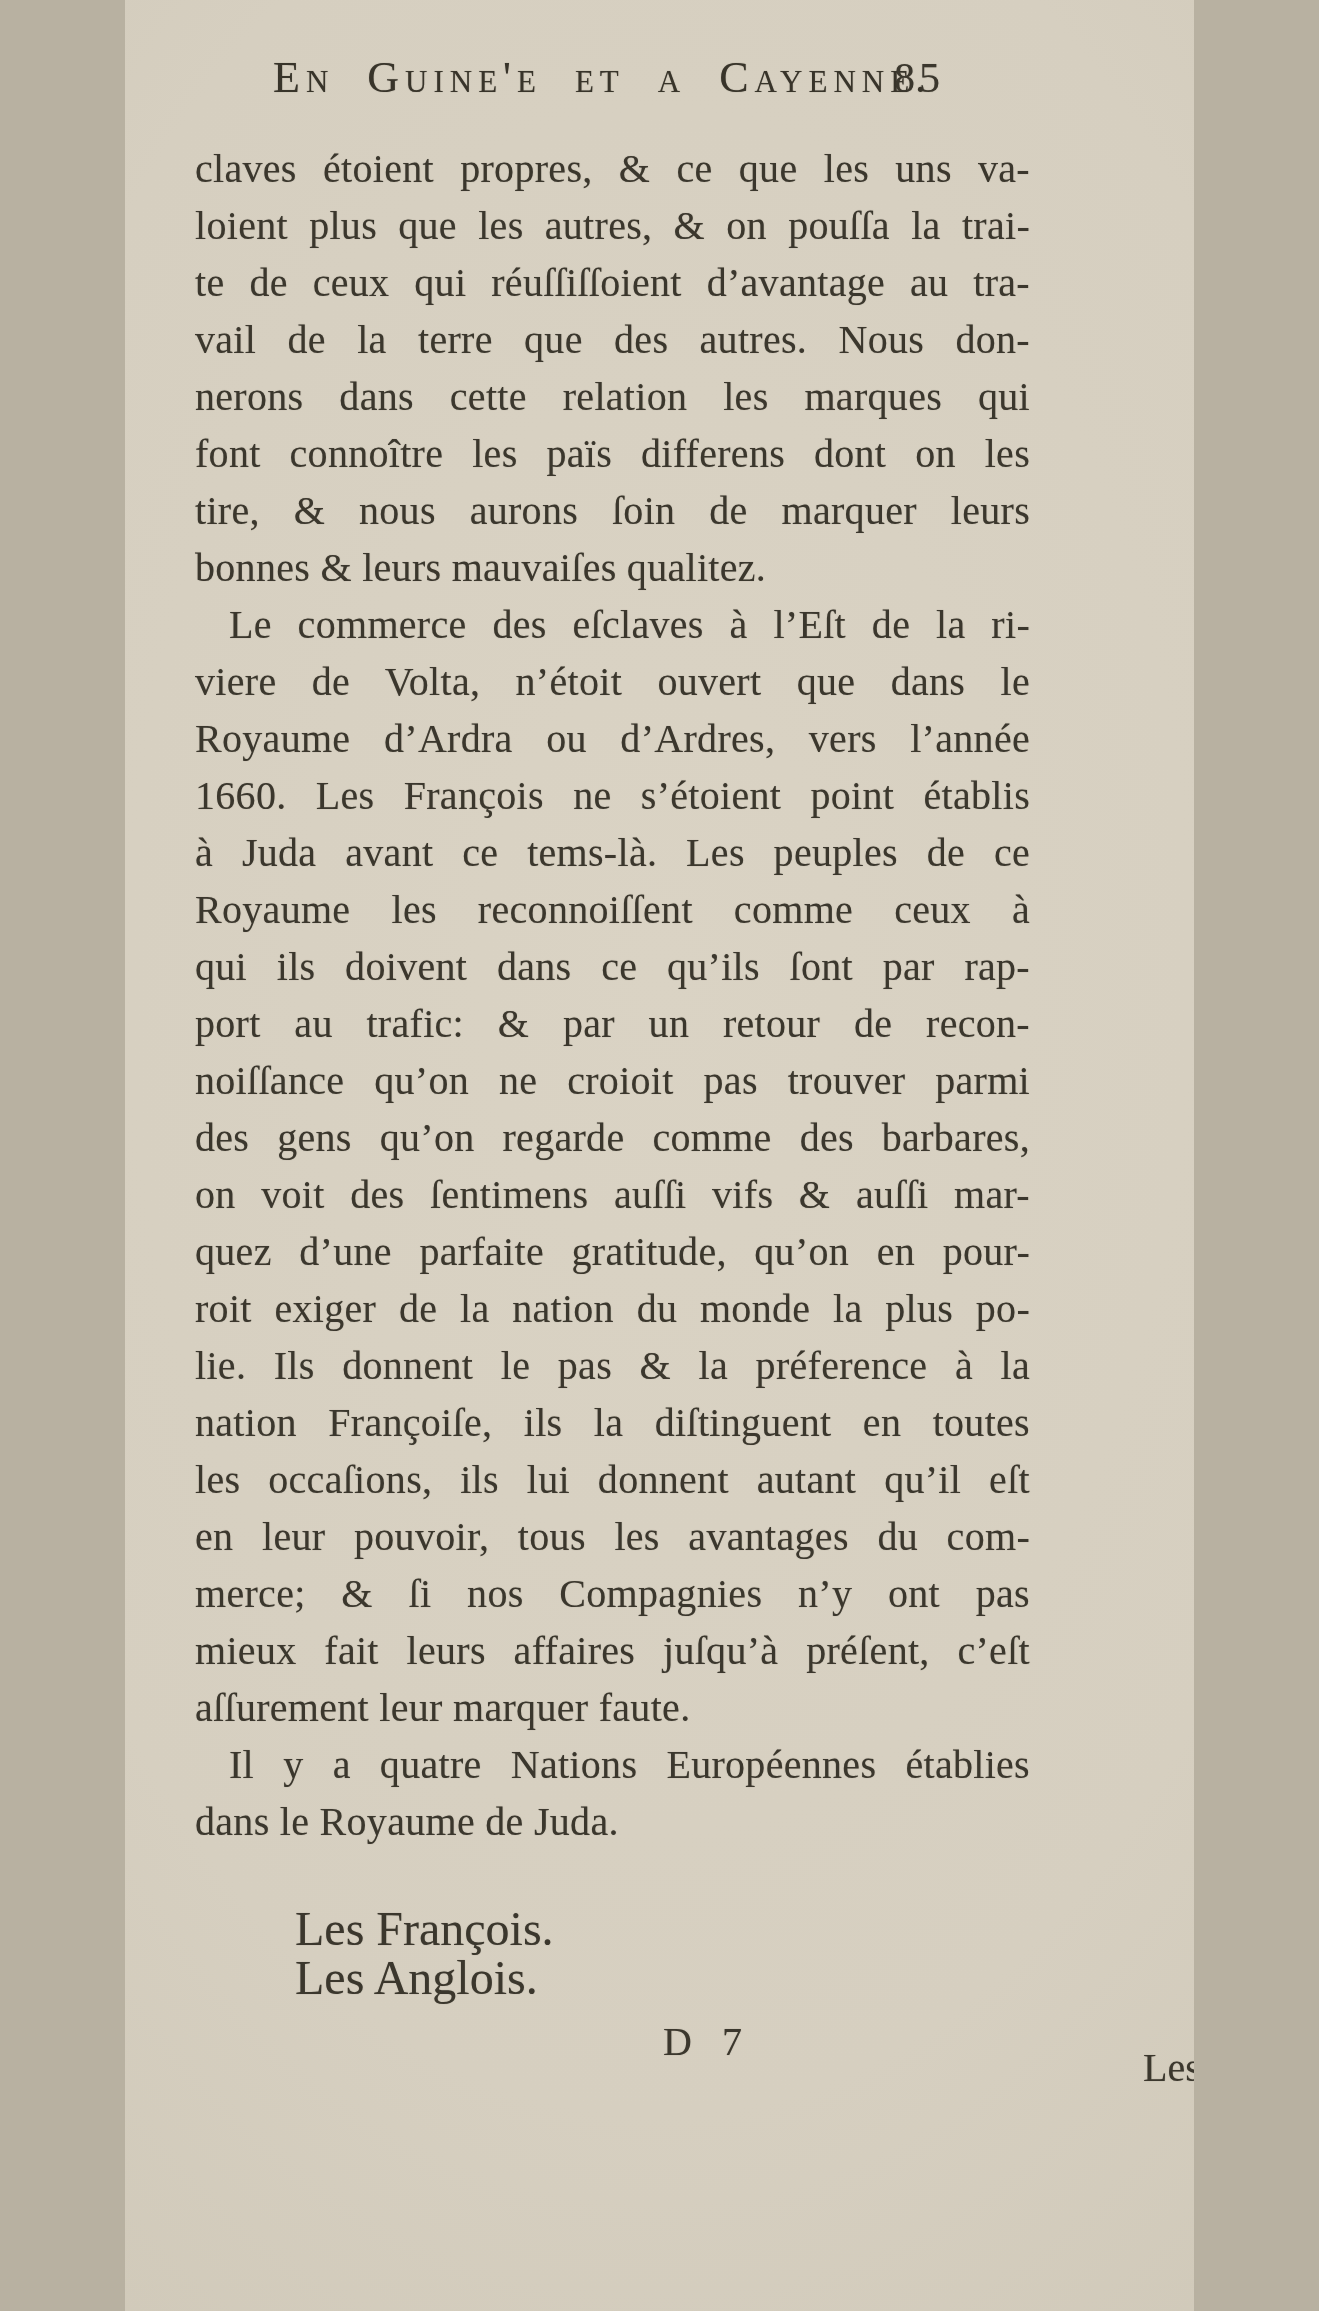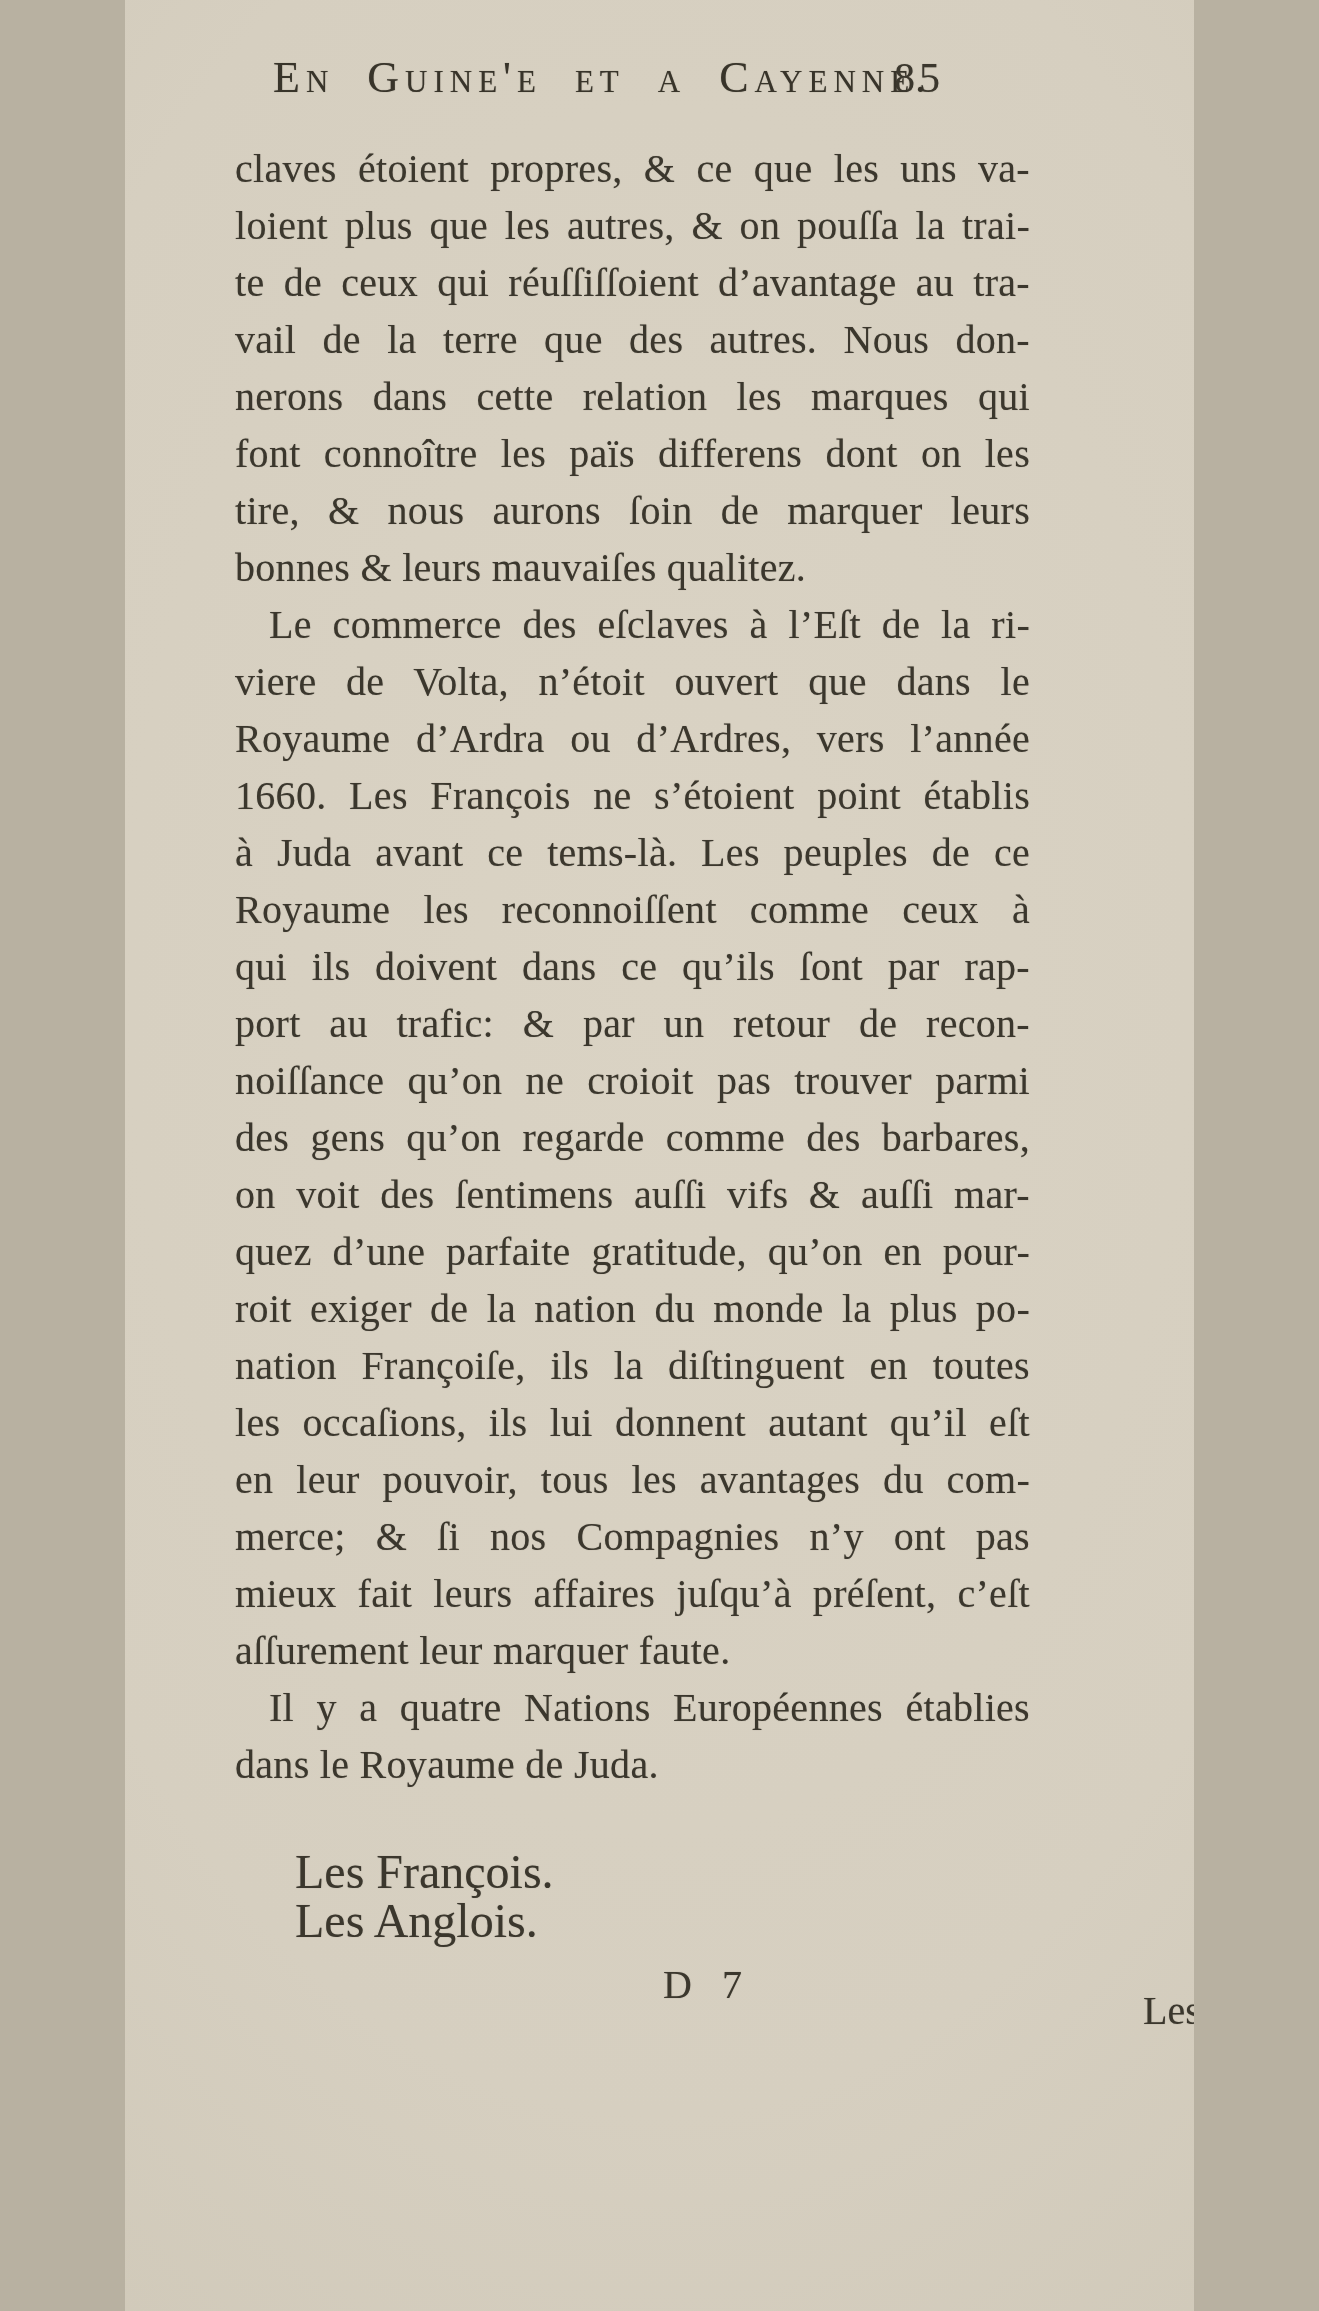--- a/index.html
+++ b/index.html
@@ -50,21 +50,20 @@
   .body-text {
     font-size: 40px;
     line-height: 57px;
     letter-spacing: 0.3px;
     text-shadow: 0 0 1px rgba(59,55,45,0.35);
   }
   .line {
     height: 57px;
     white-space: nowrap;
     overflow: visible;
-    margin-left: 40px;
   }
   .line.just {
     white-space: normal;
     text-align: justify;
     text-align-last: justify;
     text-justify: inter-word;
   }
   .line.indent { padding-left: 34px; }
   .nation-list {
     margin-top: 54px;
@@ -122,20 +121,21 @@
         <div class="line just">1660.  Les François ne s’étoient point établis</div>
         <div class="line just">à Juda avant ce tems-là.  Les peuples de ce</div>
         <div class="line just">Royaume les reconnoiſſent comme ceux à</div>
         <div class="line just">qui ils doivent dans ce qu’ils ſont par rap-</div>
         <div class="line just">port au trafic: &amp; par un retour de recon-</div>
         <div class="line just">noiſſance qu’on ne croioit pas trouver parmi</div>
         <div class="line just">des gens qu’on regarde comme des barbares,</div>
         <div class="line just">on voit des ſentimens auſſi vifs &amp; auſſi mar-</div>
         <div class="line just">quez d’une parfaite gratitude, qu’on en pour-</div>
         <div class="line just">roit exiger de la nation du monde la plus po-</div>
+        <div class="line just">lie.  Ils donnent le pas &amp; la préference à la</div>
         <div class="line just">nation Françoiſe, ils la diſtinguent en toutes</div>
         <div class="line just">les occaſions, ils lui donnent autant qu’il eſt</div>
         <div class="line just">en leur pouvoir, tous les avantages du com-</div>
         <div class="line just">merce; &amp; ſi nos Compagnies n’y ont pas</div>
         <div class="line just">mieux fait leurs affaires juſqu’à préſent, c’eſt</div>
         <div class="line">aſſurement leur marquer faute.</div>
       </div>
       <div class="paragraph">
         <div class="line just indent">Il y a quatre Nations Européennes établies</div>
         <div class="line">dans le Royaume de Juda.</div>

